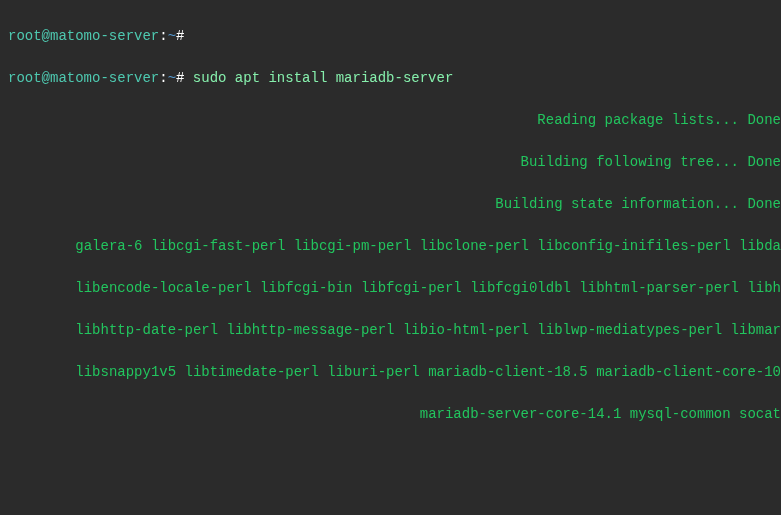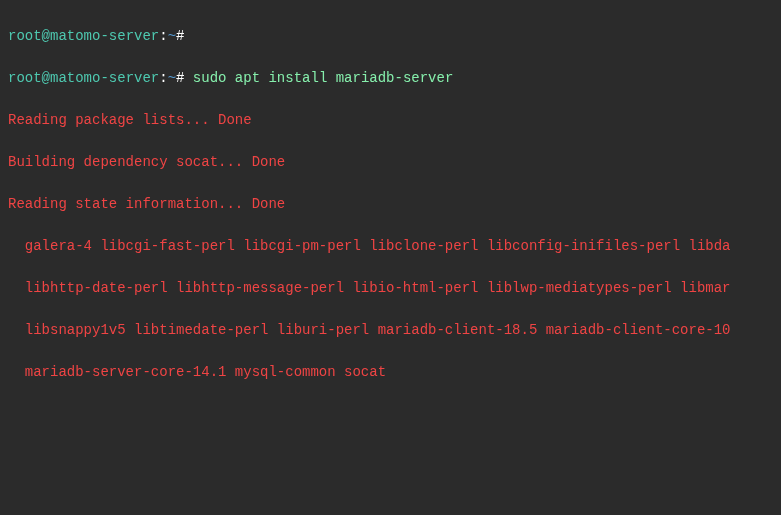--- a/index.html
+++ b/index.html
@@ -33,36 +33,38 @@
     .path {
       color: #569cd6;
     }
     .prompt-symbol {
       color: #ffffff;
     }
     .command {
       color: #86efac;
     }
     .output {
-      color: #ef4444;
+      color: #22c55e;
+      text-align: right;
     }
     .line {
       display: block;
     }
   </style>
 </head>
 <body>
 
 <div class="terminal">
 <span class="line"><span class="user">root</span><span class="at">@</span><span class="host">matomo-server</span><span class="prompt-symbol">:</span><span class="path">~</span><span class="prompt-symbol">#</span></span>
 <span class="line"><span class="user">root</span><span class="at">@</span><span class="host">matomo-server</span><span class="prompt-symbol">:</span><span class="path">~</span><span class="prompt-symbol">#</span> <span class="command">sudo apt install mariadb-server</span></span>
 <span class="line output">Reading package lists... Done</span>
-<span class="line output">Building dependency socat... Done</span>
-<span class="line output">Reading state information... Done</span>
-<span class="line output">  galera-4 libcgi-fast-perl libcgi-pm-perl libclone-perl libconfig-inifiles-perl libda</span>
+<span class="line output">Building following tree... Done</span>
+<span class="line output">Building state information... Done</span>
+<span class="line output">  galera-6 libcgi-fast-perl libcgi-pm-perl libclone-perl libconfig-inifiles-perl libda</span>
+<span class="line output">  libencode-locale-perl libfcgi-bin libfcgi-perl libfcgi0ldbl libhtml-parser-perl libh</span>
 <span class="line output">  libhttp-date-perl libhttp-message-perl libio-html-perl liblwp-mediatypes-perl libmar</span>
 <span class="line output">  libsnappy1v5 libtimedate-perl liburi-perl mariadb-client-18.5 mariadb-client-core-10</span>
 <span class="line output">  mariadb-server-core-14.1 mysql-common socat</span>
 
 
 
 
 
 
 

